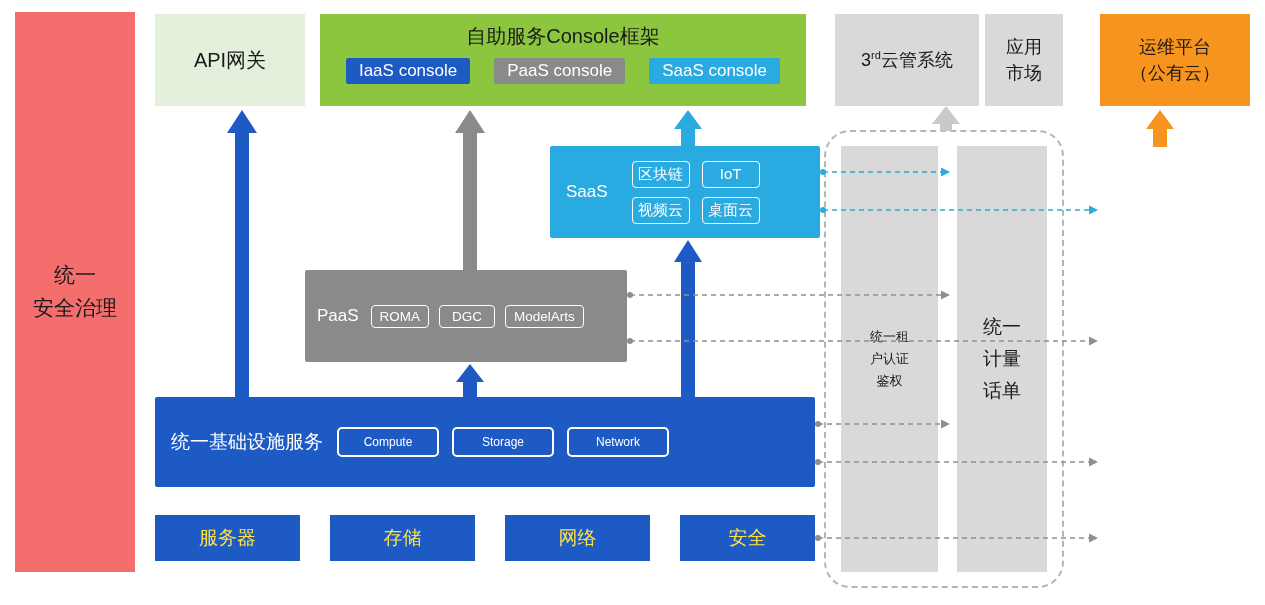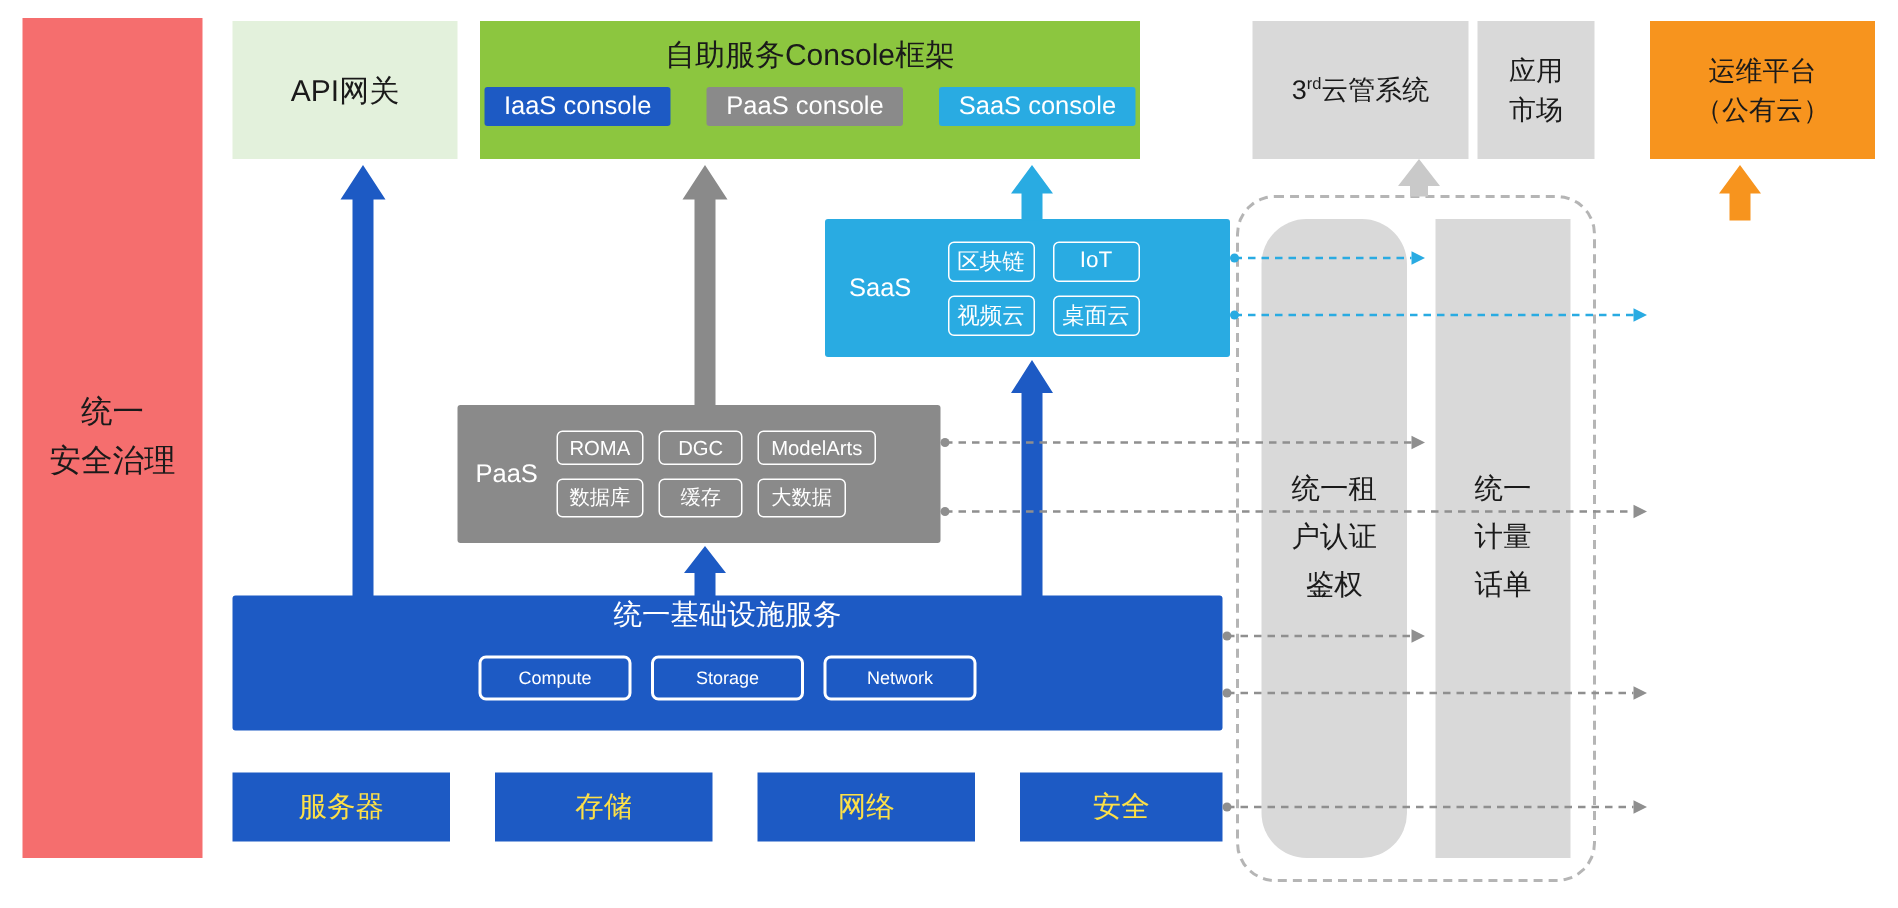--- a/index.html
+++ b/index.html
@@ -5,21 +5,21 @@
   * { margin:0; padding:0; box-sizing:border-box; }
   html, body { background:#ffffff; }
   body { font-family:"Liberation Sans","DejaVu Sans",sans-serif; color:#1a1a1a; }
   .canvas { position:relative; width:1265px; height:605px; background:#ffffff; overflow:hidden; }
   .box { position:absolute; display:flex; align-items:center; justify-content:center; text-align:center; }
   .pre { white-space:pre-line; }
 
   .security-bar { left:15px; top:12px; width:120px; height:560px; background:var(--c-red,#F56E6E); font-size:21px; line-height:1.55; }
   .api-gateway { left:155px; top:14px; width:150px; height:92px; background:var(--c-light_green,#E3F1DC); font-size:20px; }
 
-  .console-framework { left:320px; top:14px; width:440px; height:92px; background:var(--c-green,#8CC63F); flex-direction:column; justify-content:flex-start; padding-top:9px; gap:8px; }
+  .console-framework { left:320px; top:14px; width:486px; height:92px; background:var(--c-green,#8CC63F); flex-direction:column; justify-content:flex-start; padding-top:9px; gap:8px; }
   .console-title { font-size:20px; }
   .console-pills { display:flex; gap:24px; }
   .console-pill { padding:3px 13px; font-size:17px; color:#fff; border-radius:2px; white-space:nowrap; }
   .pill-iaas { background:var(--c-blue,#1D5AC4); }
   .pill-paas { background:var(--c-gray,#8A8A8A); }
   .pill-saas { background:var(--c-cyan,#29ABE2); }
 
   .third-party { left:835px; top:14px; width:144px; height:92px; background:var(--c-light_gray,#D9D9D9); font-size:18px; }
   .third-party sup { font-size:11px; }
   .app-market { left:985px; top:14px; width:78px; height:92px; background:var(--c-light_gray,#D9D9D9); font-size:18px; line-height:1.45; }
@@ -29,33 +29,33 @@
   .layer-label { color:#fff; font-size:17px; white-space:nowrap;text-align:center; }
   .pill-rows { display:flex; flex-direction:column; gap:9px; }
   .pill-row { display:flex; gap:12px; }
   .wpill { display:inline-block; border:1.5px solid #fff; border-radius:4px; color:#fff; text-align:center; white-space:nowrap; }
   .saas-box .wpill { font-size:15px; padding:3px 0; min-width:58px; }
 
   .paas-box { left:305px; top:270px; width:322px; height:92px; background:var(--c-gray,#8A8A8A); justify-content:flex-start; padding:0 12px; gap:12px; border-radius:2px; }
   .paas-box .pill-row { gap:10px; }
   .paas-box .wpill { font-size:13.5px; padding:3px 8px; min-width:56px; }
 
-  .iaas-box { left:155px; top:397px; width:660px; height:90px; background:var(--c-blue,#1D5AC4); justify-content:flex-start; padding:0 16px; gap:14px; border-radius:2px;flex-direction:column; }
+  .iaas-box { left:155px; top:397px; width:660px; height:90px; background:var(--c-blue,#1D5AC4); justify-content:flex-start; padding:0 16px; gap:14px; border-radius:2px; }
   .iaas-label { color:#fff; font-size:19px; white-space:nowrap; }
   .iaas-items { display:flex; gap:13px; }
   .iaas-pill { border:2px solid #fff; border-radius:5px; color:#fff; font-size:12px; padding:6px 0; width:102px; text-align:center; }
 
   .infra-box { top:515px; height:46px; background:var(--c-blue,#1D5AC4); color:#fde047; font-size:19px; }
   .infra-0 { left:155px; width:145px; }
   .infra-1 { left:330px; width:145px;font-family:Liberation Serif, serif; }
   .infra-2 { left:505px; width:145px; }
   .infra-3 { left:680px; width:135px; }
 
   .dashed-container { left:824px; top:130px; width:240px; height:458px; border:2px dashed #b5b5b5; border-radius:26px; background:transparent; }
-  .auth-bar { left:841px; top:146px; width:97px; height:426px; background:var(--c-light_gray,#D9D9D9); font-size:19px; line-height:1.7;border-radius:30px; }
+  .auth-bar { left:841px; top:146px; width:97px; height:426px; background:var(--c-light_gray,#D9D9D9); font-size:13px; line-height:1.7; }
   .metering-bar { left:957px; top:146px; width:90px; height:426px; background:var(--c-light_gray,#D9D9D9); font-size:19px; line-height:1.7; }
   .monitor-bar { left:1100px; top:146px; width:150px; height:426px; background:var(--c-orange,#F7941E); font-size:19px; line-height:2.1; }
 
   .overlay { position:absolute; left:0; top:0; width:1265px; height:605px; pointer-events:none; z-index:5; }
   .overlay line { stroke-width:1.6; stroke-dasharray:5 4; fill:none; }
   .dash-cyan line { stroke:var(--c-cyan,#29ABE2); }
   .dash-cyan circle, .dash-cyan polygon { fill:var(--c-cyan,#29ABE2); }
   .dash-gray line { stroke:#8f8f8f; }
   .dash-gray circle, .dash-gray polygon { fill:#8f8f8f; }
   .fat-blue { fill:var(--c-blue,#1D5AC4); }
@@ -116,25 +116,20 @@
   </div>
 
   <div class="box paas-box">
     <span class="layer-label">PaaS</span>
     <div class="pill-rows">
       <div class="pill-row">
         <span class="wpill">ROMA</span>
         <span class="wpill">DGC</span>
         <span class="wpill">ModelArts</span>
       </div>
-      <div class="pill-row">
-        <span class="wpill">数据库</span>
-        <span class="wpill">缓存</span>
-        <span class="wpill">大数据</span>
-      </div>
     </div>
   </div>
 
   <div class="box iaas-box">
     <span class="iaas-label">统一基础设施服务</span>
     <div class="iaas-items">
       <span class="iaas-pill">Compute</span>
       <span class="iaas-pill">Storage</span>
       <span class="iaas-pill">Network</span>
     </div>

